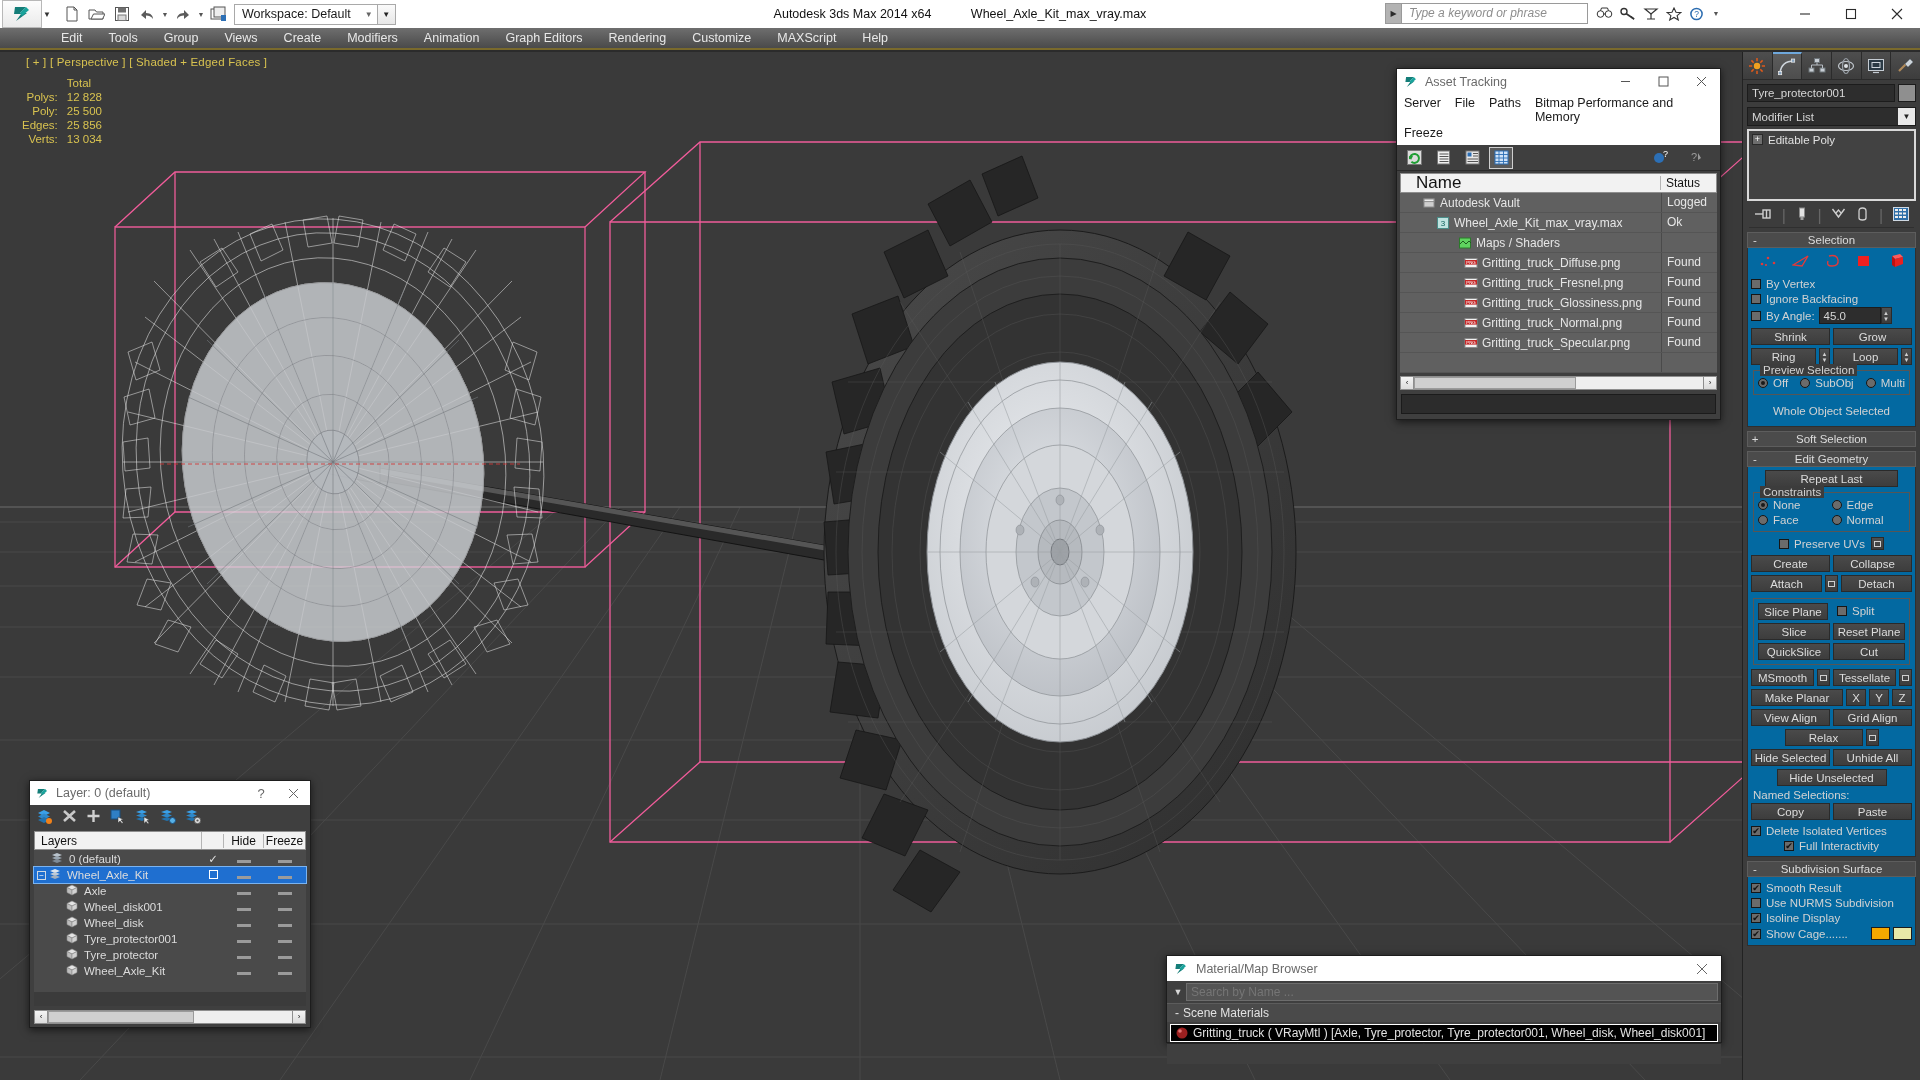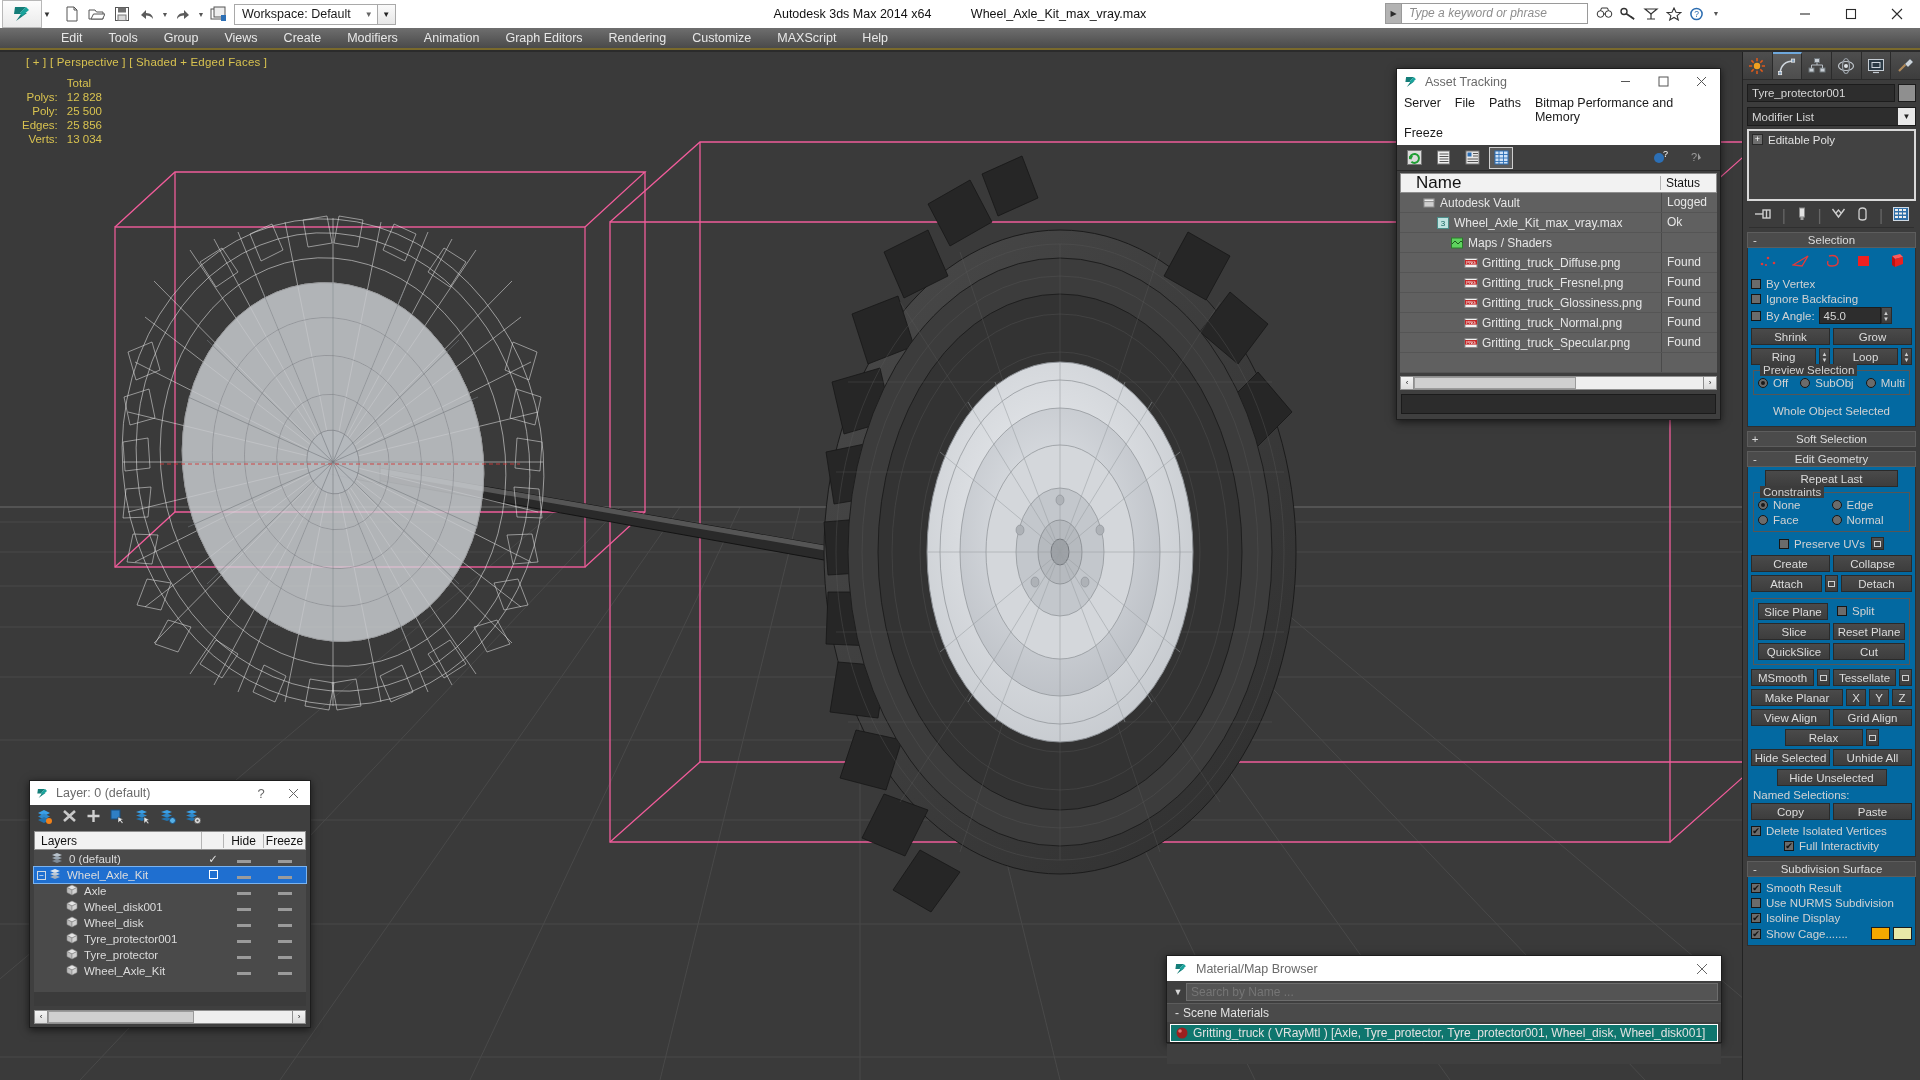--- a/index.html
+++ b/index.html
@@ -98,21 +98,21 @@
 
   
   .mb-title { background:#fff; height:25px; display:flex; align-items:center; padding-left:7px;}
   .mb-search { background:#3f3f3f; height:22px; display:flex; align-items:center; padding:0 3px;}
   .mb-search .fun { width:16px; text-align:center; color:#d8d8d8; font-size:9px;}
   .mb-search input { flex:1; height:18px; background:#545454; border:1px solid #6d6d6d; color:#c9c9c9;
     font-size:12px; padding-left:4px; font-family:"Liberation Sans",sans-serif;}
   .mb-group { background:#4a4a4a; height:19px; display:flex; align-items:center; font-size:12px;
     color:#e2e2e2; padding-left:4px; border-top:1px solid #5c5c5c;}
   .mb-item { height:18px; display:flex; align-items:center; font-size:12px; color:#e2e2e2;
-    padding-left:4px; border:1px solid #ffffff; margin:2px 3px; background:#0f766e;}
+    padding-left:4px; border:1px solid #ffffff; margin:2px 3px; background:#000000;}
 
   
   .cmd { position:absolute; right:0; top:52px; width:178px; height:1028px; background:#3c3c3c;
     border-left:1px solid #222; overflow:hidden;}
   .cmd-tabs { display:flex; height:28px; background:#444; border-bottom:1px solid #2b2b2b;}
   .cmd-tabs .ct { flex:1; display:flex; align-items:center; justify-content:center;
     border-right:1px solid #2b2b2b; background:linear-gradient(#4e4e4e,#3d3d3d);}
   .cmd-tabs .ct.active { background:linear-gradient(#5d5d5d,#4d4d4d); border-top:2px solid #6fa8dc;}
   .cmd-name { display:flex; padding:4px 4px 2px 4px; gap:3px;}
   .cmd-name .nfield { flex:1; height:18px; background:#2d2d2d; border:1px solid #1c1c1c; color:#d6d6d6;
@@ -632,21 +632,21 @@
           <svg width="14" height="14" viewBox="0 0 14 14">
               <rect x="1.5" y="1.5" width="11" height="11" fill="#bfe3e0" stroke="#4a8c88"></rect>
               <text x="7" y="10" font-size="8" text-anchor="middle" fill="#0c5f5a" font-family="Liberation Sans">3</text>
             </svg></span>
         <span>Wheel_Axle_Kit_max_vray.max</span>
       </div>
       <div class="s">Ok</div>
     </div>
 
     <div class="at-row">
-      <div class="n" style="padding-left:50px;">
+      <div class="n" style="padding-left:50px;margin-left:8px;">
         <span class="ico">
           <svg width="14" height="14" viewBox="0 0 14 14">
               <rect x="1.5" y="2" width="11" height="10" fill="#5fd35f" stroke="#2a7a2a"></rect>
               <path d="M2 8l3-3 3 3 3-3 2 2" stroke="#1d5c1d" fill="none"></path>
             </svg></span>
         <span>Maps / Shaders</span>
       </div>
       <div class="s"></div>
     </div>
 

